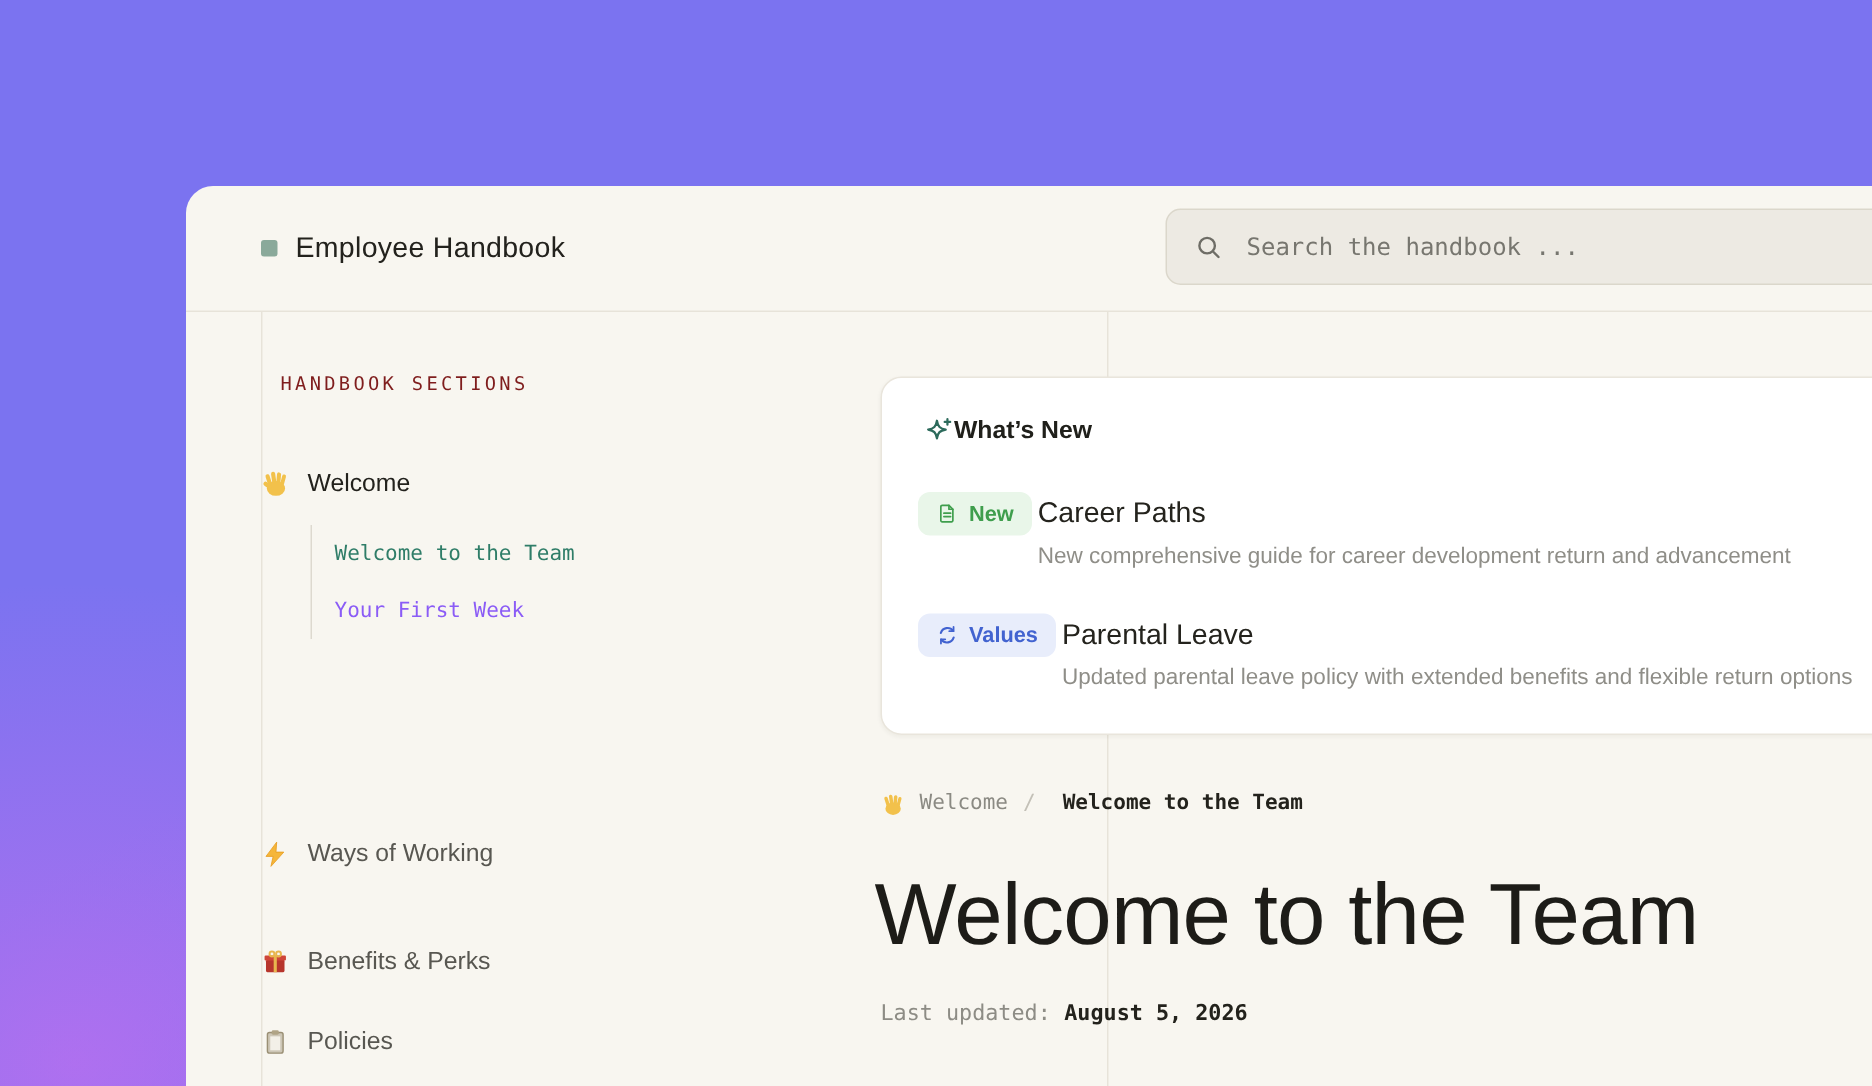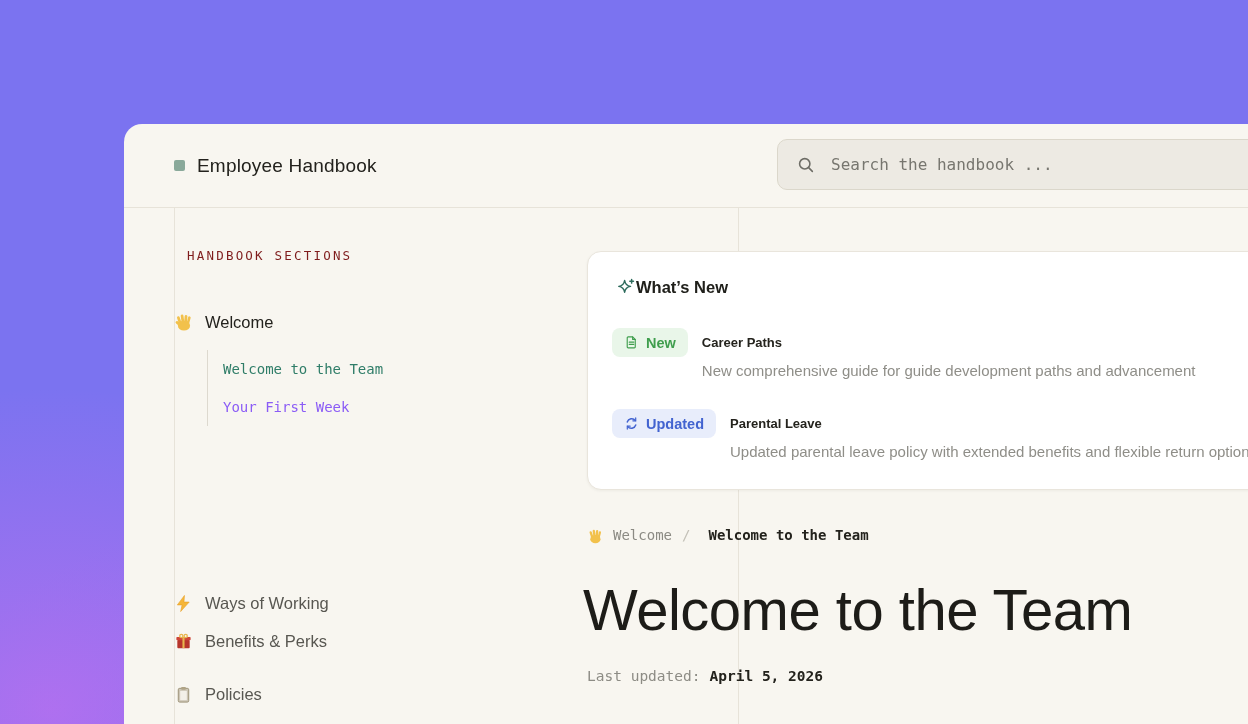--- a/index.html
+++ b/index.html
@@ -44,26 +44,26 @@
   .subnav{position:absolute;left:83px;top:142px;border-left:1px solid #ddd9cf;padding-left:15px;}
   .subitem{height:38px;line-height:38px;font-size:14px;color:#8b5cf6;cursor:pointer;white-space:nowrap;}
   .subitem.active{color:#2f7d68;}
 
   
   .wn{position:absolute;left:463px;top:43px;right:0;height:239px;box-sizing:border-box;
     background:#ffffff;border:1px solid #e9e5dc;border-radius:14px;
     box-shadow:0 1px 3px rgba(40,35,20,.05);}
   .wn-hdr{position:absolute;left:27px;top:25px;display:flex;align-items:center;}
   .wn-hdr-title{font-size:16.5px;font-weight:700;color:#20201b;}
-  .wn-row{position:absolute;left:24px;display:flex;align-items:flex-start;gap:14px;cursor:pointer;}
+  .wn-row{position:absolute;left:24px;display:flex;align-items:flex-start;gap:4px;cursor:pointer;}
   .badge{height:29px;display:inline-flex;align-items:center;gap:7px;padding:0 12px;
     border-radius:8px;font-size:14.5px;font-weight:600;white-space:nowrap;}
   .badge-new{background:#e9f6e9;color:#3f9e4d;}
   .badge-upd{background:#e8edfb;color:#4263d0;}
-  .wn-title{font-size:13px;font-weight:700;color:#24231d;line-height:29px;white-space:nowrap;}
+  .wn-title{font-size:19px;font-weight:400;color:#24231d;line-height:29px;white-space:nowrap;}
   .wn-desc{font-size:15px;color:#8f8e88;margin-top:5px;white-space:nowrap;}
 
   
   .crumb{position:absolute;left:463px;top:317px;height:20px;display:flex;align-items:center;gap:10px;
     font-size:14px;}
   .crumb .sec{color:#8b8a83;}
   .crumb .sep{color:#c3c0b7;margin-right:8px;}
   .crumb .cur{color:#23221c;font-weight:700;white-space:nowrap;}
   .page-title{position:absolute;left:459px;top:370px;margin:0;font-size:58px;line-height:64px;
     font-weight:500;letter-spacing:-.5px;color:#1d1c18;white-space:nowrap;}
@@ -112,21 +112,21 @@
       </span>
       <span class="nav-label current">Welcome</span>
     </div>
 
     <div class="subnav">
       <div class="subitem mono active">Welcome to the Team</div>
       <div class="subitem mono">Your First Week</div>
     </div>
 
 
-    <div class="nav-item" style="top:376px">
+    <div class="nav-item" style="top:342px">
       <span class="nav-ico">
         <svg viewBox="0 0 20 20">
           <polygon points="11,1.5 3.5,11.5 8.5,11.5 7,18.5 16,8.5 10.5,8.5" fill="#f5b63a" stroke="#e79d22" stroke-width=".6"></polygon>
         </svg>
       </span>
       <span class="nav-label">Ways of Working</span>
     </div>
 
     <div class="nav-item" style="top:414px">
       <span class="nav-ico">
@@ -165,33 +165,33 @@
         <span class="badge badge-new">
           <svg width="15" height="15" viewBox="0 0 20 20" fill="none" stroke="#3f9e4d" stroke-width="1.5" stroke-linecap="round" stroke-linejoin="round">
             <path d="M5.5 2.5h6L15 6v10a1.2 1.2 0 0 1-1.2 1.2H5.5A1.2 1.2 0 0 1 4.3 16V3.7a1.2 1.2 0 0 1 1.2-1.2Z"></path>
             <path d="M11.5 2.5V6H15"></path>
               <path d="M7 9.5h6M7 12.5h6"></path>
           </svg>
           <span>New</span>
         </span>
         <span class="wn-text">
           <div class="wn-title">Career Paths</div>
-          <div class="wn-desc">New comprehensive guide for guide development paths and advancement</div>
+          <div class="wn-desc">New comprehensive guide for career development return and advancement</div>
         </span>
       </div>
 
       <div class="wn-row" style="top:157px">
         <span class="badge badge-upd">
           <svg width="15" height="15" viewBox="0 0 20 20" fill="none" stroke="#4263d0" stroke-width="1.9" stroke-linecap="round">
             <path d="M4.3 8a6.2 6.2 0 0 1 10.9-1.9"></path>
             <path d="M15.7 12a6.2 6.2 0 0 1-10.9 1.9"></path>
             <path d="M15.6 2.6v3.8h-3.8" stroke-width="1.6"></path>
             <path d="M4.4 17.4v-3.8h3.8" stroke-width="1.6"></path>
           </svg>
-          <span>Updated</span>
+          <span>Values</span>
         </span>
         <span class="wn-text">
           <div class="wn-title">Parental Leave</div>
           <div class="wn-desc">Updated parental leave policy with extended benefits and flexible return options</div>
         </span>
       </div>
     </div>
 
     <div class="crumb mono">
       <span class="nav-ico" style="width:16px;height:16px">
@@ -207,16 +207,16 @@
       </span>
       <span class="sec">Welcome</span>
       <span class="sep">/</span>
       <span class="cur">Welcome to the Team</span>
     </div>
 
     <h1 class="page-title">Welcome to the Team</h1>
 
     <div class="updated mono">
       <span class="lbl">Last updated:</span>
-      <span class="val">April 5, 2026</span>
+      <span class="val">August 5, 2026</span>
     </div>
   </div>
 </div>
 
 </body></html>

